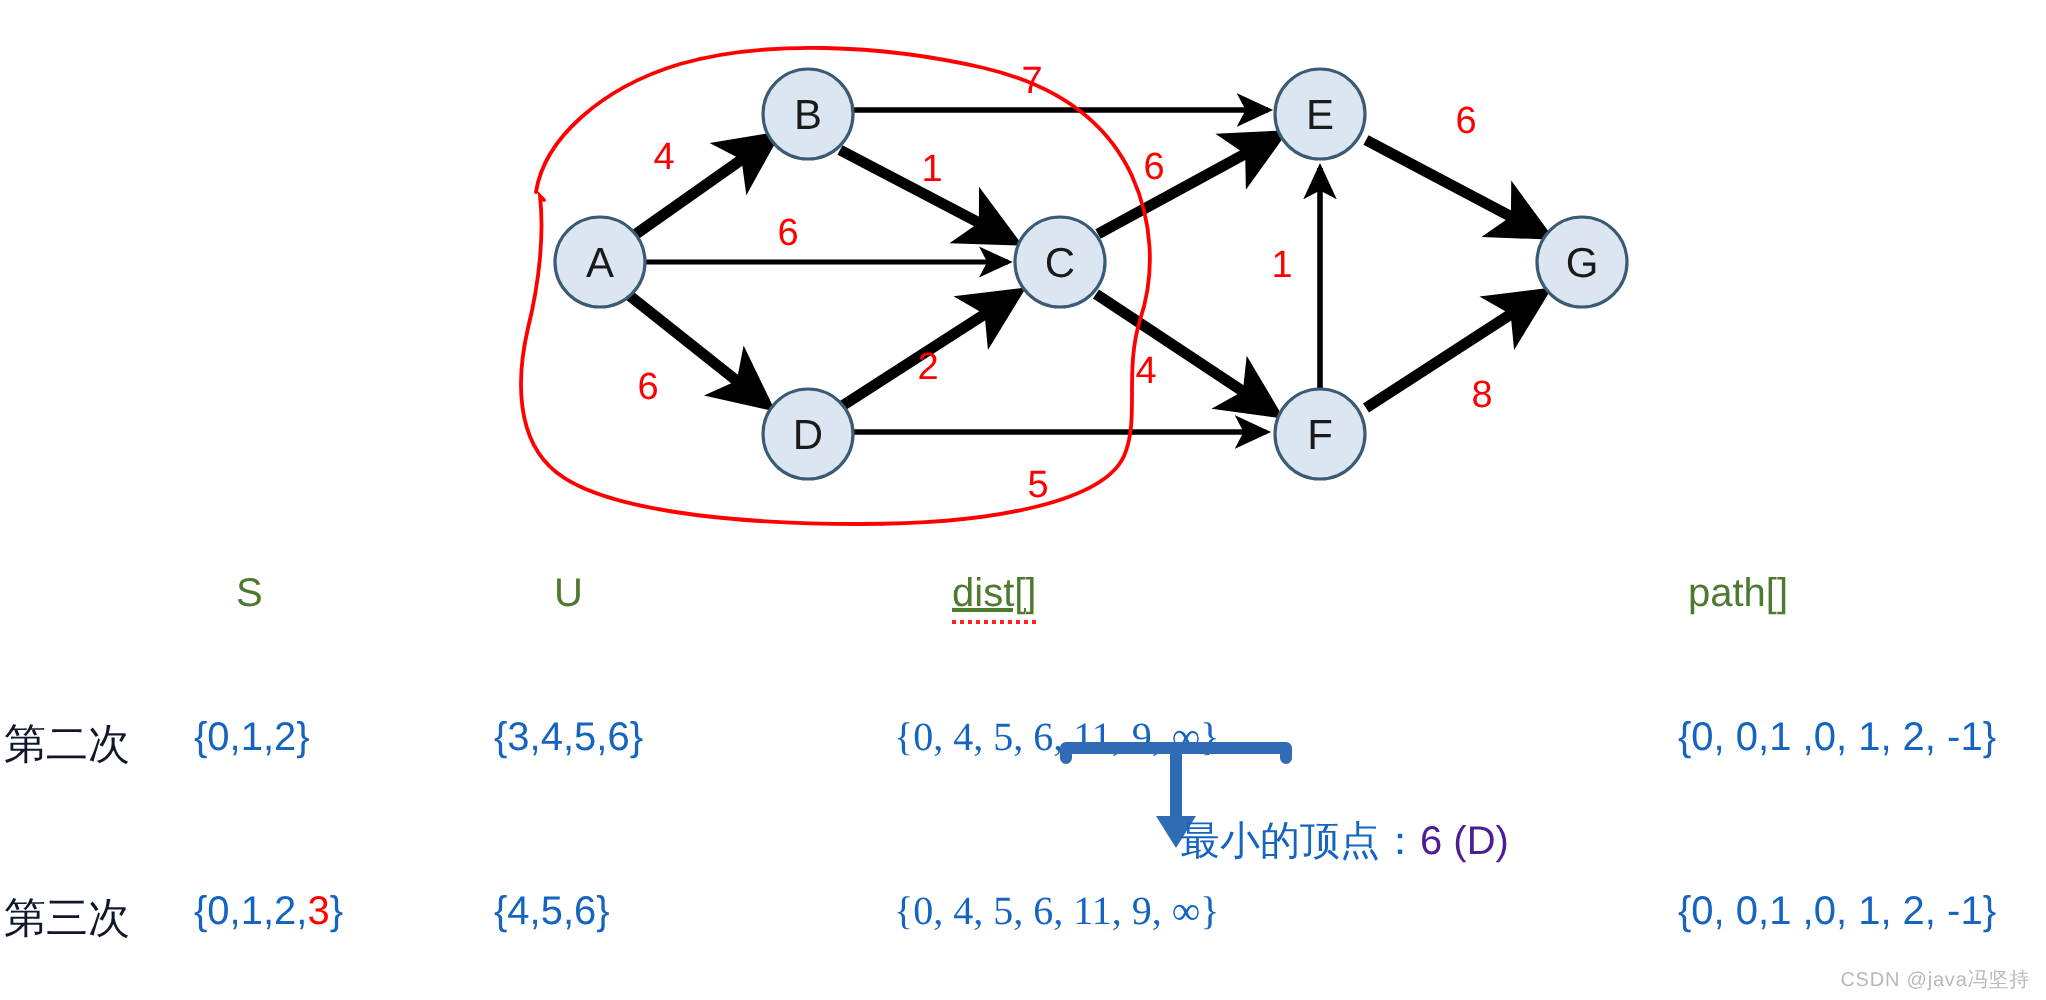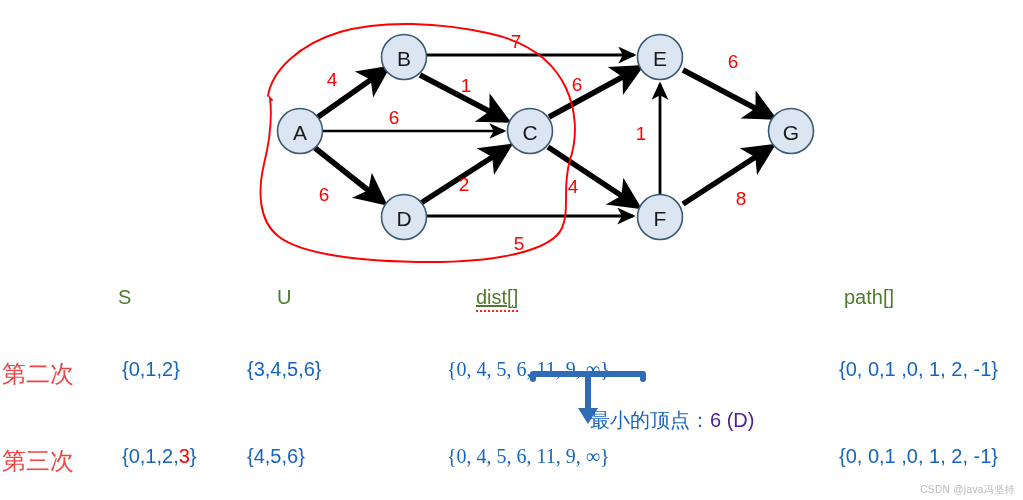--- a/index.html
+++ b/index.html
@@ -68,36 +68,36 @@
   .hdr-cell {
     color: #4e7a30;
     font-size: 20px;
     top: 0;
   }
   .hdr-dist {
     border-bottom: 2px dotted #ff2222;
     padding-bottom: 1px;
   }
   .row-label {
-    color: #ef4444;
-    font-size: 24px;
+    color: #0f172a;
+    font-size: 21px;
     top: 0;
   }
   .row-val {
     color: #1565c0;
     font-size: 20px;
     top: 0;
   }
   .red-em {
     color: #ff0000;
   }
 
   
   .col-iter { left: 2px; }
-  .col-s    { left: 97px; margin-left: 25px; }
+  .col-s    { left: 97px; }
   .col-u    { left: 247px; }
   .col-dist { left: 447px; font-family: Liberation Serif, serif; }
   .col-path { left: 823px; margin-left: 16px; }
 
   .hdr-s    { left: 118px; }
   .hdr-u    { left: 277px; }
   .hdr-dist { left: 476px; text-decoration: underline; }
   .hdr-path { left: 844px; }
 
   

